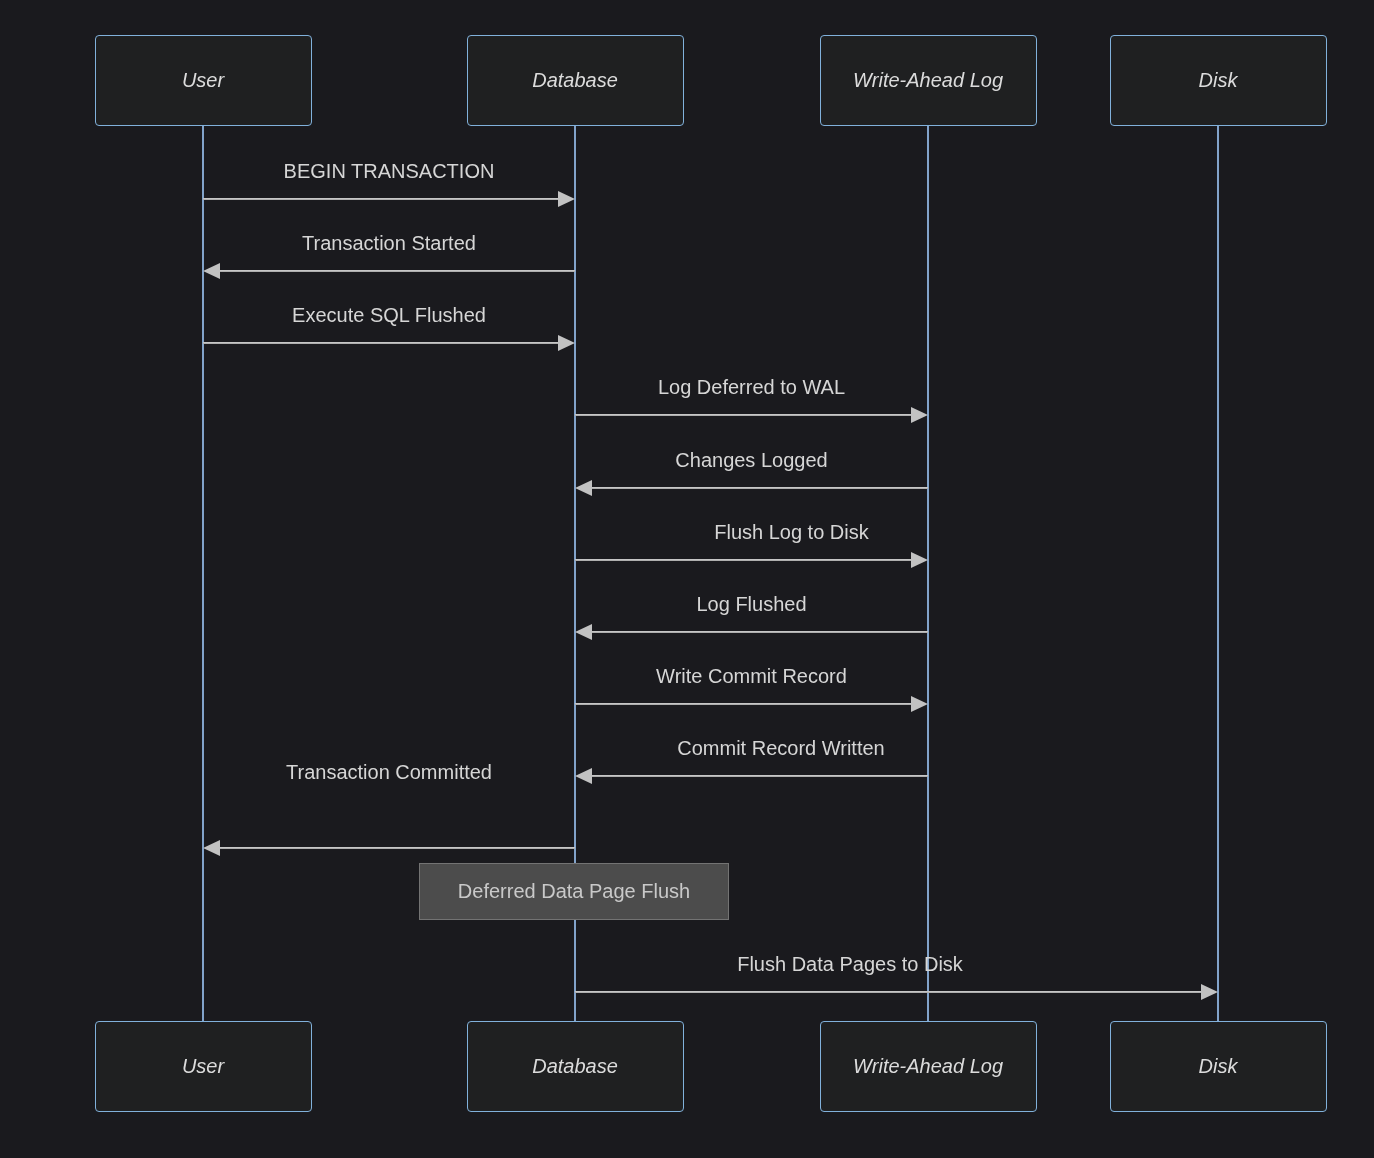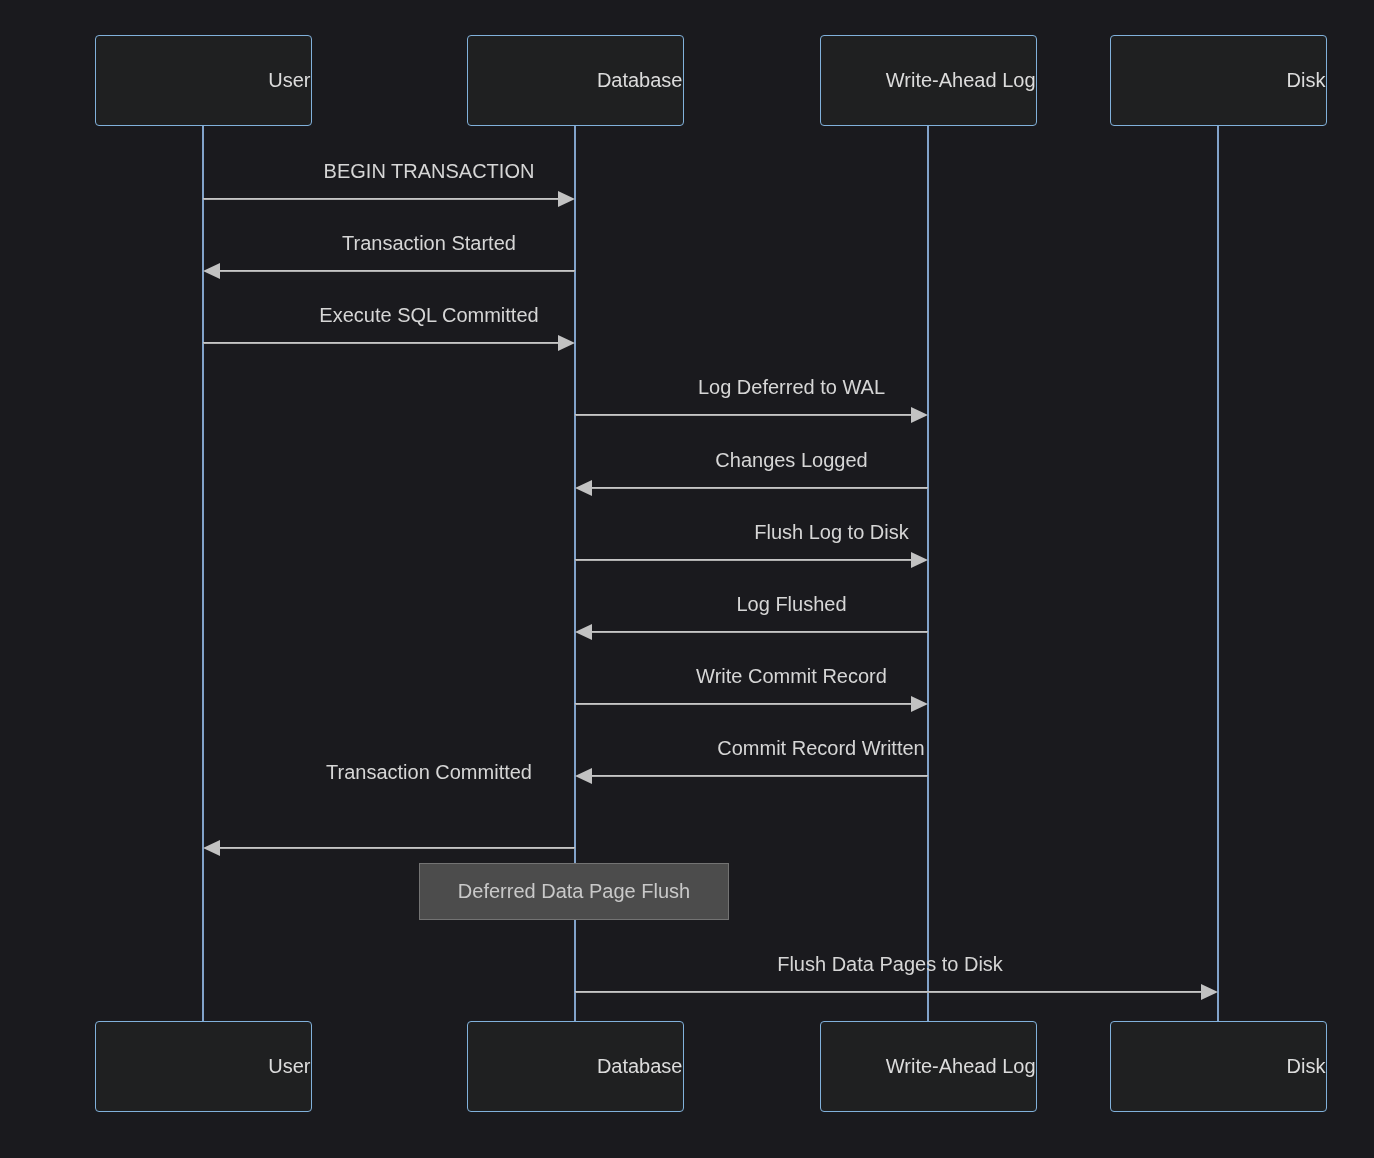--- a/index.html
+++ b/index.html
@@ -28,34 +28,34 @@
     background:var(--lifeline);
     z-index:1;
   }
   .actor-box{
     position:absolute;
     box-sizing:border-box;
     width:217px;height:91px;
     background:var(--actor-fill);
     border:1.5px solid var(--actor-border);
     border-radius:4px;
-    display:flex;align-items:center;justify-content:flex-end;
+    display:flex;align-items:center;justify-content:center;
     color:var(--actor-text);
     font-size:20px;
     z-index:4;
+    font-style:italic;
   }
   .msg-label{
     position:absolute;
     height:28px;line-height:28px;
     text-align:center;
     color:var(--msg-text);
     font-size:20px;
     white-space:nowrap;
     z-index:3;
-    padding-left:40px;
   }
   .msg-line{
     position:absolute;
     height:2px;
     background:linear-gradient(#d2d2d2,#a2a2a2);
     z-index:2;
   }
   .msg-head{
     position:absolute;
     width:0;height:0;
@@ -87,21 +87,21 @@
       <div class="lifeline" style="left: 927px; top: 126px; height: 895px;"></div>
       <div class="lifeline" style="left: 1217px; top: 126px; height: 895px;"></div>
     </div>
   <div id="layer-messages">
       <div class="msg-label" style="left: 203px; width: 372px; top: 157px;">BEGIN TRANSACTION</div>
       <div class="msg-line" style="left: 203px; width: 357px; top: 198px;"></div>
       <div class="msg-head right" style="top: 191px; left: 558px;"></div>
       <div class="msg-label" style="left: 203px; width: 372px; top: 229px;">Transaction Started</div>
       <div class="msg-line" style="left: 218px; width: 357px; top: 270px;"></div>
       <div class="msg-head left" style="top: 263px; left: 203px;"></div>
-      <div class="msg-label" style="left: 203px; width: 372px; top: 301px;">Execute SQL Committed</div>
+      <div class="msg-label" style="left: 203px; width: 372px; top: 301px;">Execute SQL Flushed</div>
       <div class="msg-line" style="left: 203px; width: 357px; top: 342px;"></div>
       <div class="msg-head right" style="top: 335px; left: 558px;"></div>
       <div class="msg-label" style="left: 575px; width: 353px; top: 373px;">Log Deferred to WAL</div>
       <div class="msg-line" style="left: 575px; width: 338px; top: 414px;"></div>
       <div class="msg-head right" style="top: 407px; left: 911px;"></div>
       <div class="msg-label" style="left: 575px; width: 353px; top: 446px;">Changes Logged</div>
       <div class="msg-line" style="left: 590px; width: 338px; top: 487px;"></div>
       <div class="msg-head left" style="top: 480px; left: 575px;"></div>
       <div class="msg-label" style="left: 575px; width: 353px; top: 518px; margin-left: 40px;">Flush Log to Disk</div>
       <div class="msg-line" style="left: 575px; width: 338px; top: 559px;"></div>

